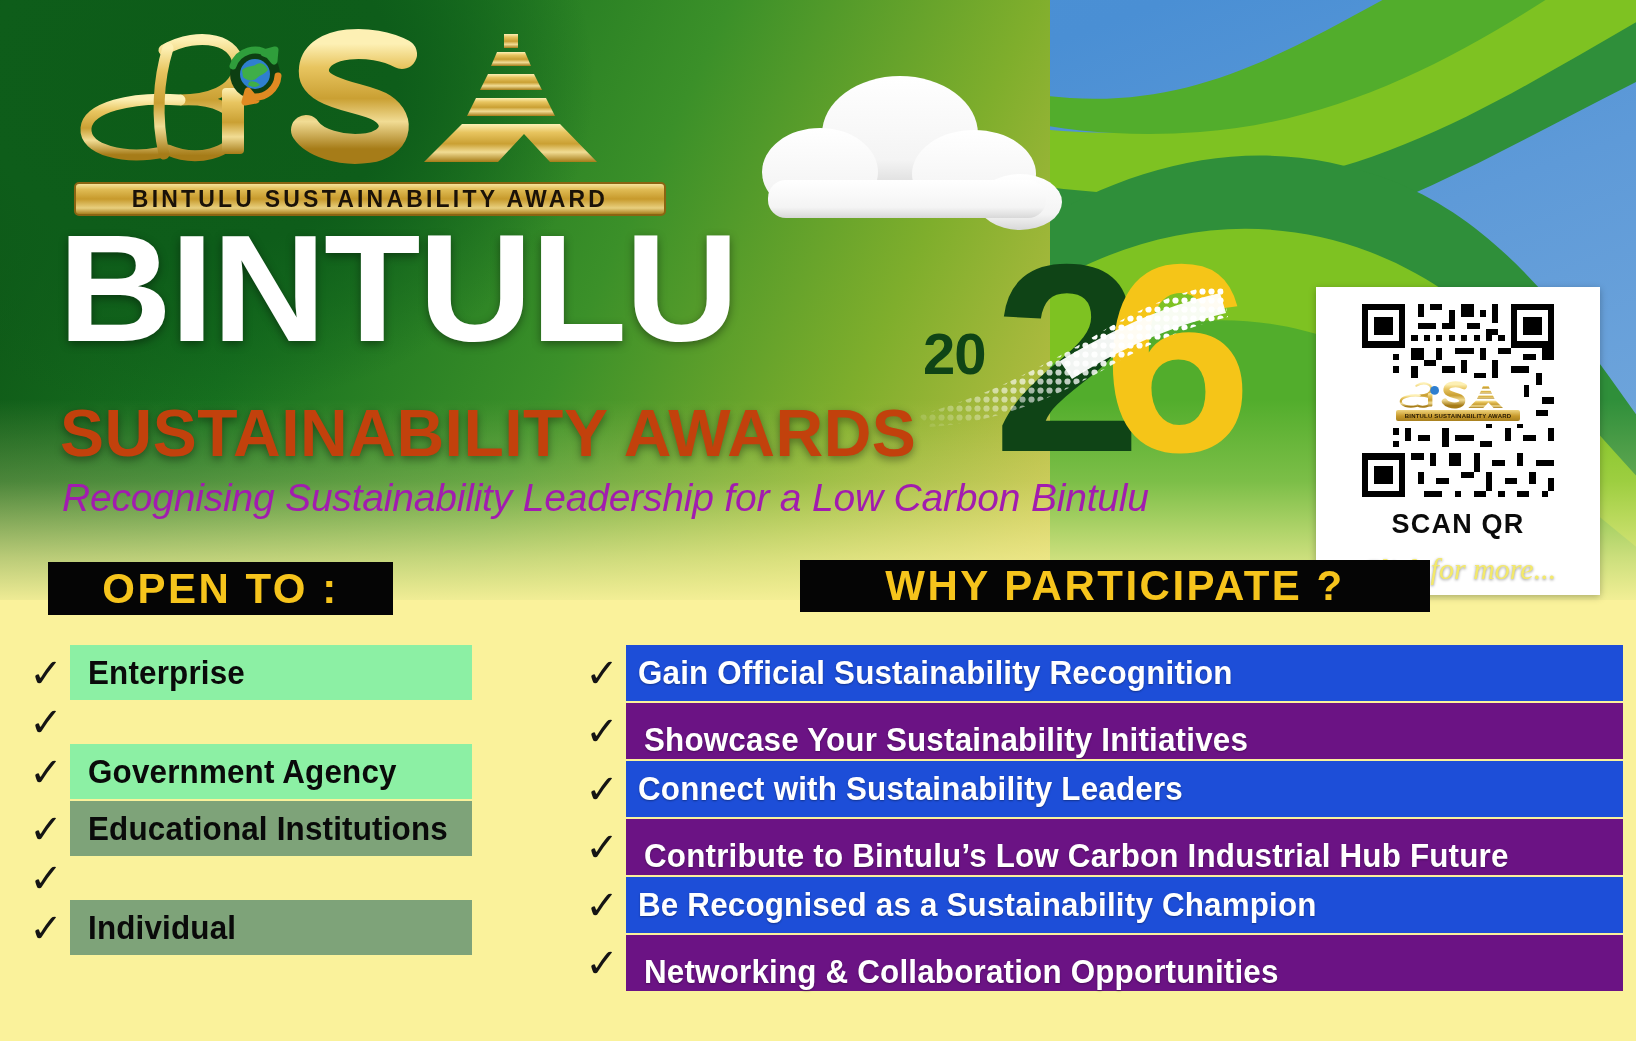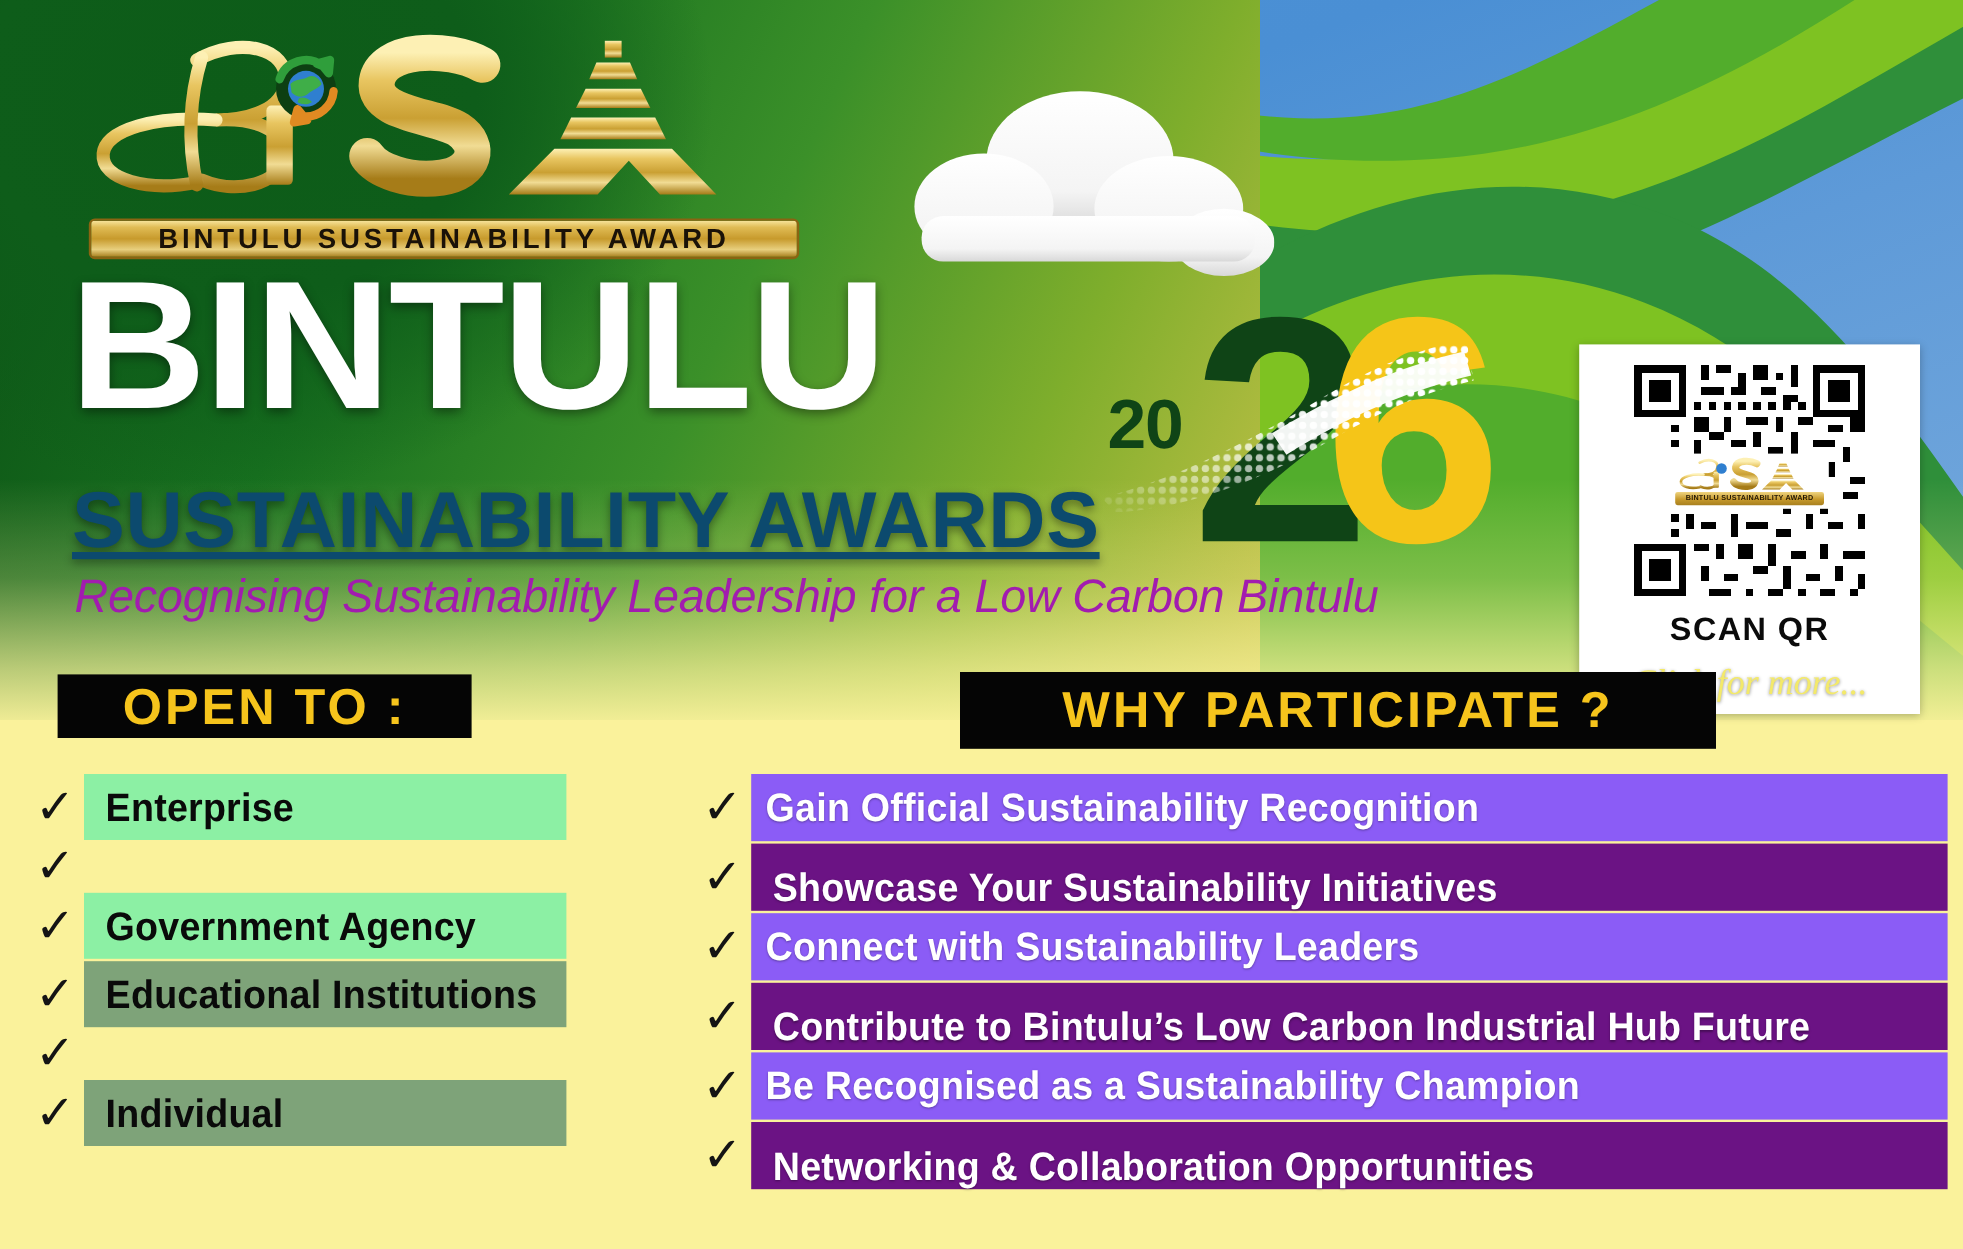--- a/index.html
+++ b/index.html
@@ -116,24 +116,23 @@
   }
 
   .subhead {
     position: absolute;
     left: 60px; top: 400px;
     font-family: "Liberation Sans", sans-serif;
     font-weight: bold;
     font-size: 66px;
     line-height: 1;
     letter-spacing: 0.5px;
-    color: #0c4a6e;
+    color: #c2410c;
     text-shadow: 0 3px 8px rgba(0,0,0,0.4);
     white-space: nowrap;
-    text-decoration: underline;
   }
 
   .tagline {
     position: absolute;
     left: 62px; top: 476px;
     font-family: "Liberation Sans", sans-serif;
     font-style: italic;
     font-size: 39px;
     letter-spacing: -0.2px;
     color: #a21caf;
@@ -246,21 +245,21 @@
   }
   .sect-header-text {
     font-family: "Liberation Sans", sans-serif;
     font-weight: bold;
     font-size: 42px;
     letter-spacing: 2.5px;
     color: #F6C41C;
     white-space: nowrap;
   }
   #hdr-open  { left: 48px;  top: 562px; width: 345px; height: 53px; align-items: center; }
-  #hdr-why   { left: 800px; top: 560px; width: 630px; height: 64px; }
+  #hdr-why   { left: 800px; top: 560px; width: 630px; height: 52px; }
 
   
   .list-col { position: absolute; }
   #col-open { left: 22px;  top: 645px; width: 450px; }
   #col-why  { left: 578px; top: 645px; width: 1045px; }
 
   .list-row {
     position: relative;
     display: flex;
     align-items: stretch;
@@ -293,21 +292,21 @@
     transform: scaleX(0.95);
     transform-origin: left center;
   }
 
   
   #col-open .row-bar.tone-a { background: #8CF0A4; }
   #col-open .row-bar.tone-b { background: #7EA379; }
   #col-open .row-label { color: #0a0a0a; }
 
   
-  #col-why .row-bar.tone-a { background: #8b5cf6; padding-left: 12px; }
+  #col-why .row-bar.tone-a { background: #1d4ed8; padding-left: 12px; }
   #col-why .row-bar.tone-b { background: #6B1384; align-items: flex-end; }
   #col-why .row-label { color: #ffffff; text-shadow: 0 1px 2px rgba(0,0,0,0.35); }
   #col-why .row-bar { height: 56px; }
 </style>
 </head>
 <body>
 
 <div id="poster">
 
   <div class="bg-sky"></div>

